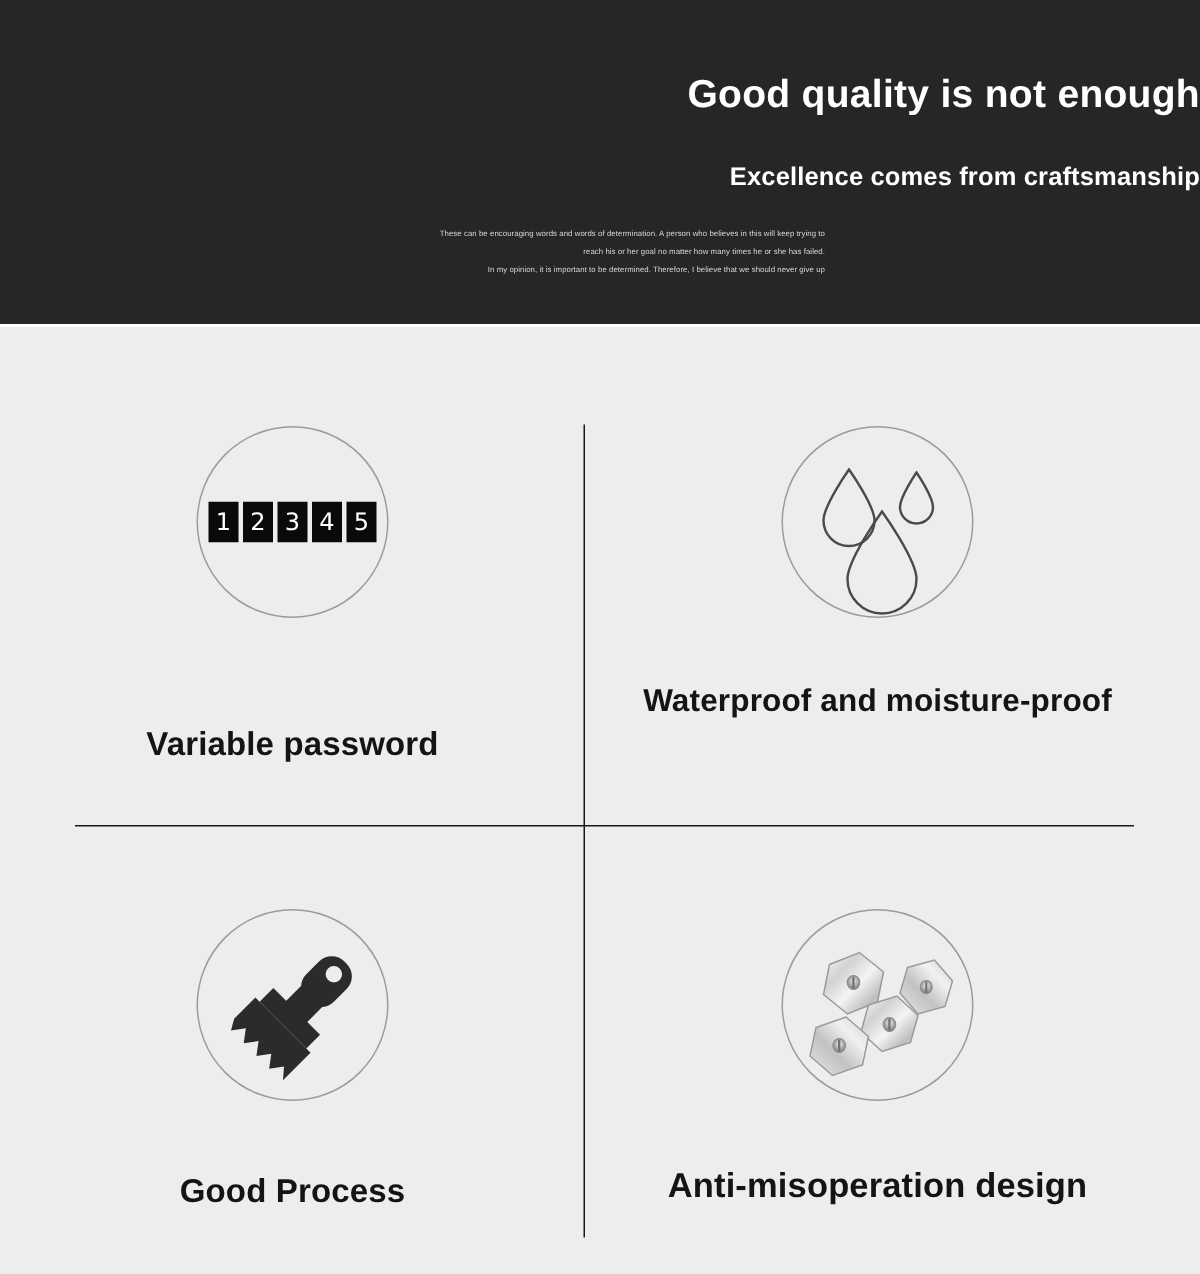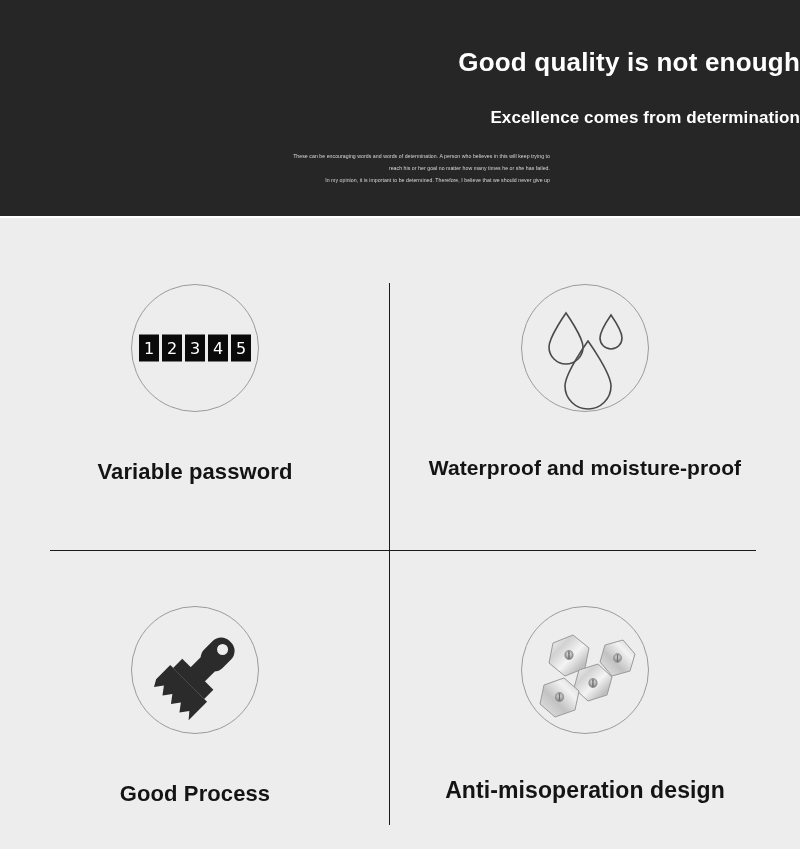--- a/index.html
+++ b/index.html
@@ -119,21 +119,21 @@
   }
 
   .cell-label {
     font-size: 22px;
     font-weight: bold;
     color: #141414;
     letter-spacing: 0.1px;
     line-height: 1.1;
     white-space: nowrap;
   }
-  .cell-tl .cell-label { margin-top: 48px; }
+  .cell-tl .cell-label { margin-top: 72px; }
   .cell-tr .cell-label { margin-top: 44px; font-size: 21px; }
   .cell-bl .cell-label { margin-top: 48px; }
   .cell-br .cell-label { margin-top: 44px; font-size: 23px; }
 
   
   .digits {
     position: absolute;
     left: 50%;
     top: 50%;
     transform: translate(-50%, -50%);
@@ -150,21 +150,21 @@
     line-height: 27px;
     text-align: center;
     font-family: "DejaVu Sans", sans-serif;
   }
 </style>
 </head>
 <body>
 
 <div class="header">
   <h1 class="header-title">Good quality is not enough</h1>
-  <h2 class="header-subtitle">Excellence comes from determination</h2>
+  <h2 class="header-subtitle">Excellence comes from craftsmanship</h2>
   <div class="header-paragraph">
     <span class="pline">These can be encouraging words and words of determination. A person who believes in this will keep trying to</span>
     <span class="pline">reach his or her goal no matter how many times he or she has failed.</span>
     <span class="pline">In my opinion, it is important to be determined. Therefore, I believe that we should never give up</span>
   </div>
   <div class="header-underline"></div>
 </div>
 
 <div class="grid">
 

